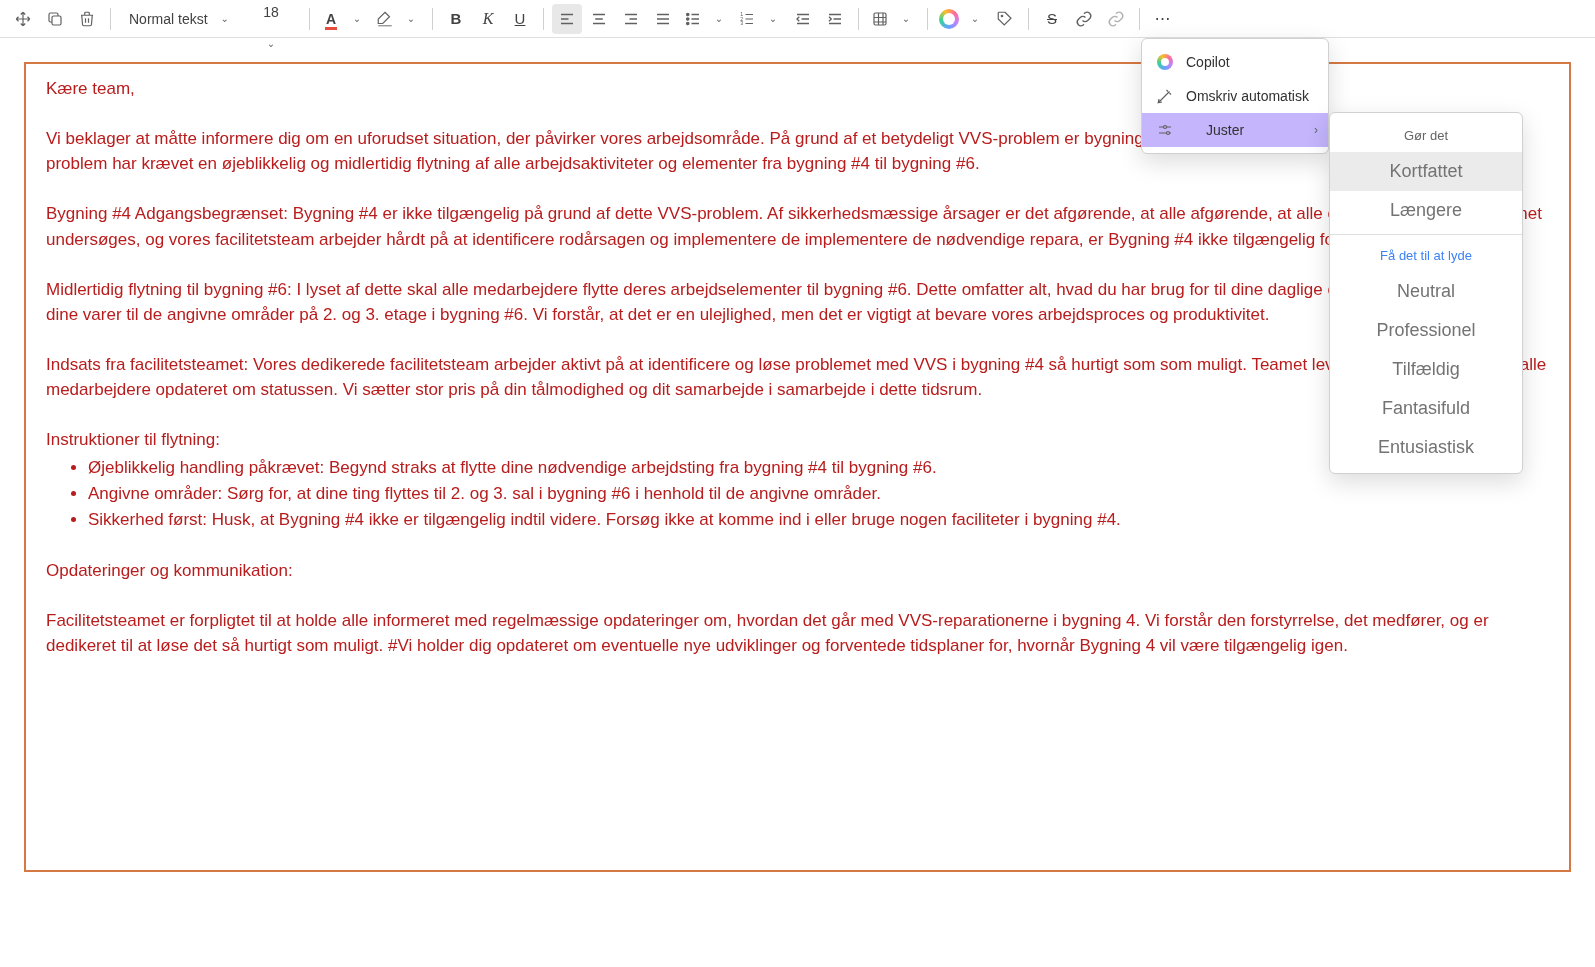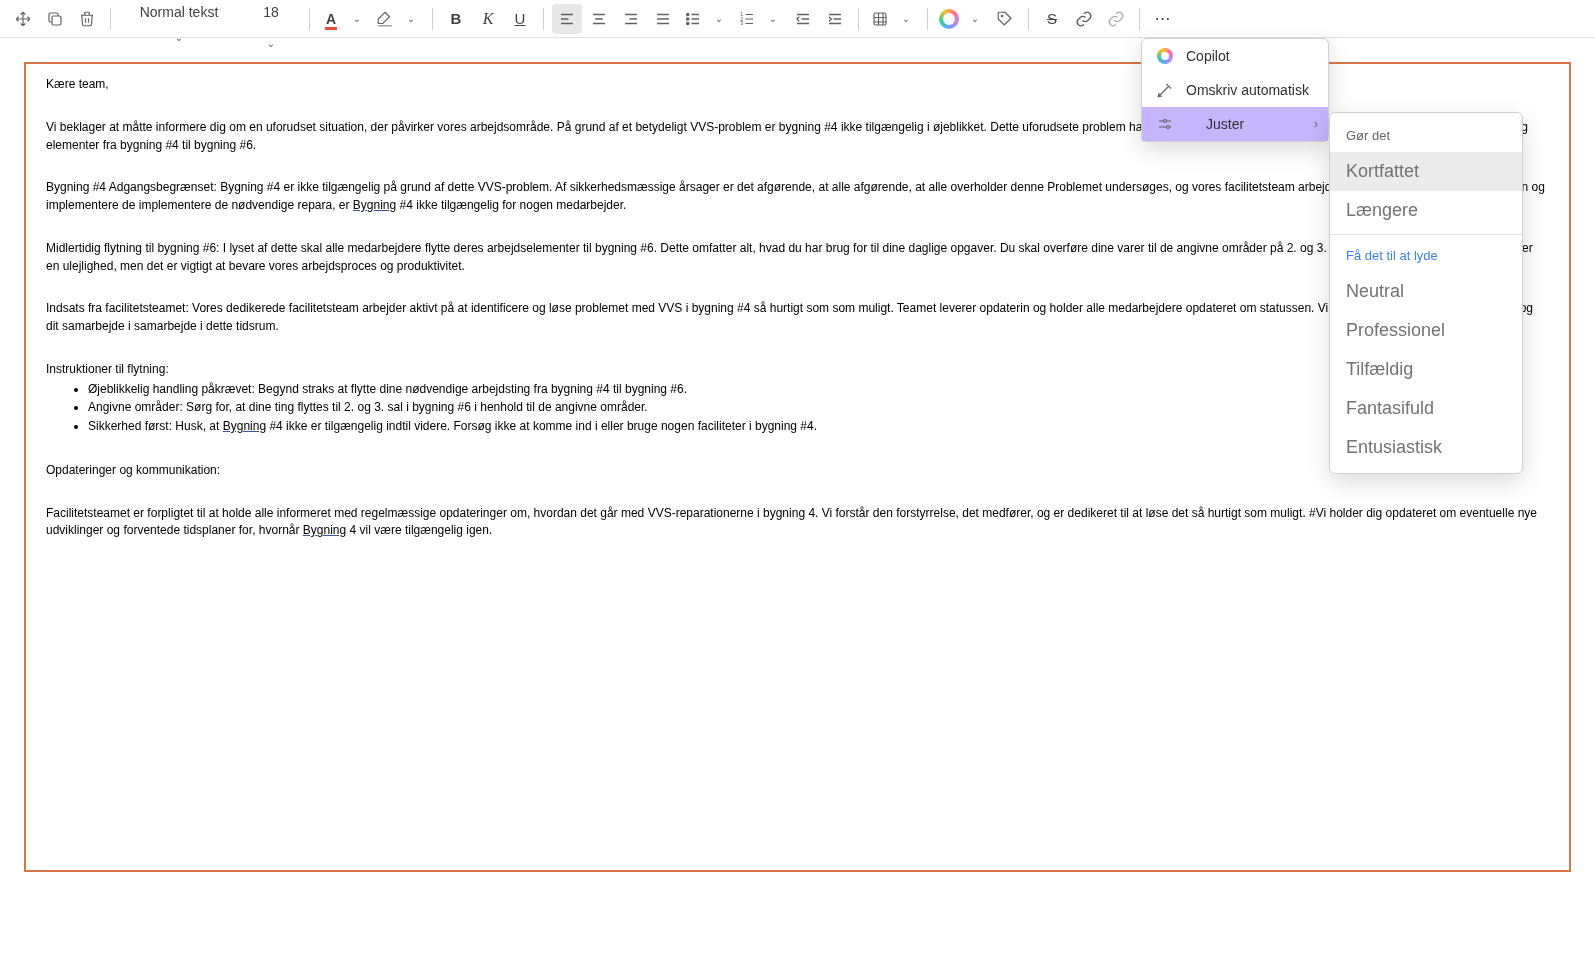--- a/index.html
+++ b/index.html
@@ -46,21 +46,20 @@
       align-items: center;
       padding: 0 10px;
       height: 30px;
       gap: 12px;
       cursor: pointer;
       border-radius: 4px;
       font-size: 14px;
       color: #424242;
       min-width: 120px;
       justify-content: space-between;
-      flex-direction: column;
     }
 
     .font-size {
       display: flex;
       align-items: center;
       padding: 0 10px;
       height: 30px;
       gap: 18px;
       cursor: pointer;
       border-radius: 4px;
@@ -109,41 +108,41 @@
     }
 
     .document-area {
       position: relative;
       padding: 24px;
     }
     .doc-border {
       border: 2px solid #d67843;
       padding: 12px 20px;
       min-height: 810px;
-      font-size: 12px;
+      font-size: 17px;
       line-height: 1.48;
-      color: #000000;
+      color: #b91c1c;
     }
     .doc-border p { margin-bottom: 0; }
     .para-gap { height: 25px; }
     .doc-border b { font-weight: 400; }
     .doc-border ul { padding-left: 42px; margin-top: 2px;}
     .doc-border li { margin-bottom: 1px;}
-    .underline-link { text-decoration: underline; text-decoration-color: #3b5998; color: inherit;}
+    .underline-link { text-decoration-color: #3b5998; color: inherit;}
 
     .menu-level1 {
       position: absolute;
       top: 38px;
       right: 266px;
       width: 188px;
       background: #fff;
       border: 1px solid #d0d0d0;
       border-radius: 6px;
       box-shadow: 0 8px 24px rgba(0,0,0,0.14);
-      padding: 0 0;
+      padding: 6px 0;
       z-index: 100;
     }
     .menu-level1 .mitem {
       display: flex;
       align-items: center;
       padding: 8px 14px;
       gap: 12px;
       cursor: pointer;
       font-size: 14px;
       color: #323130;
@@ -157,20 +156,21 @@
       position: absolute;
       top: 112px;
       right: 72px;
       width: 194px;
       background: #fff;
       border: 1px solid #d0d0d0;
       border-radius: 6px;
       box-shadow: 0 8px 24px rgba(0,0,0,0.14);
       padding: 6px 0;
       z-index: 101;
+      text-align: center;
     }
     .menu-level2 .mitem2 {
       padding: 9px 16px;
       cursor: pointer;
       font-size: 18px;
       color: #737373;
     }
     .menu-level2 .mitem2.highlighted { background: #ebebeb; }
     .msep { height: 1px; background: #e0e0e0; margin: 4px 0;}
 

